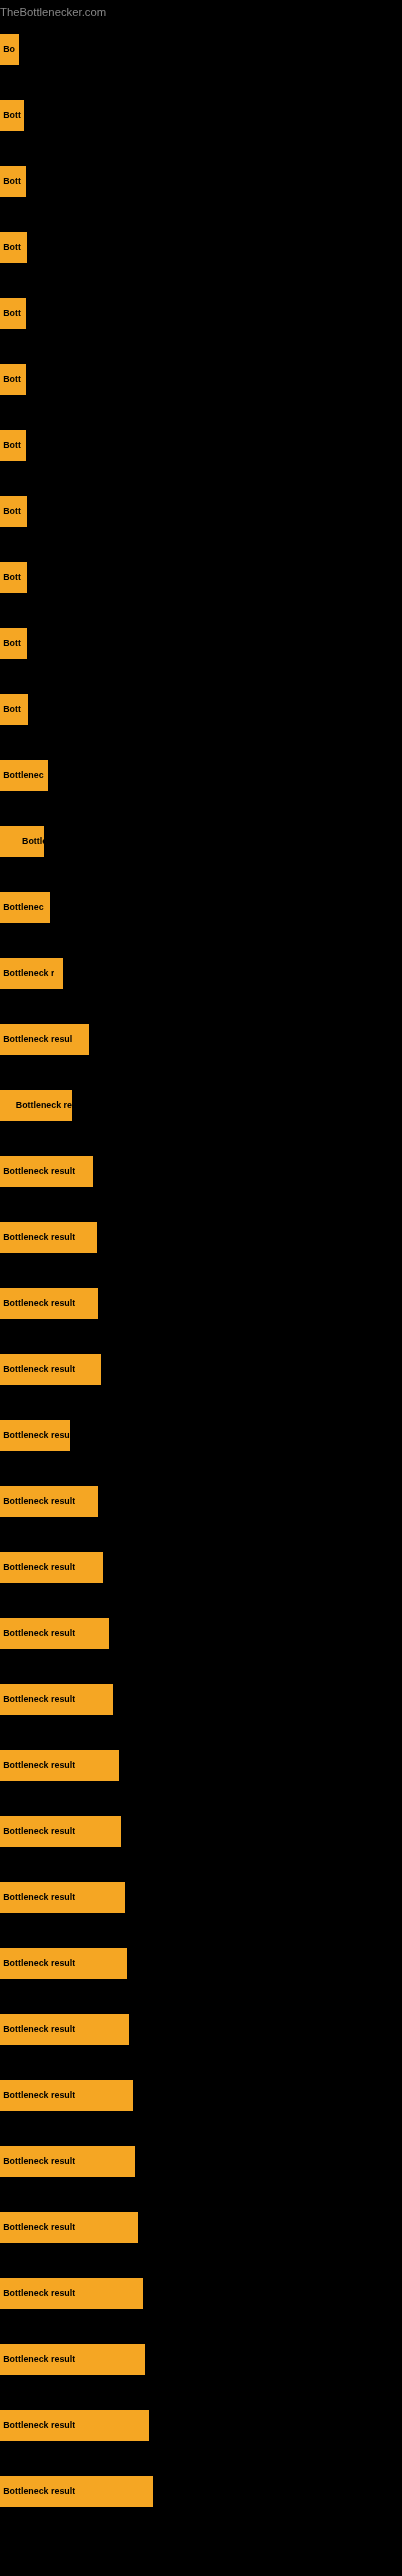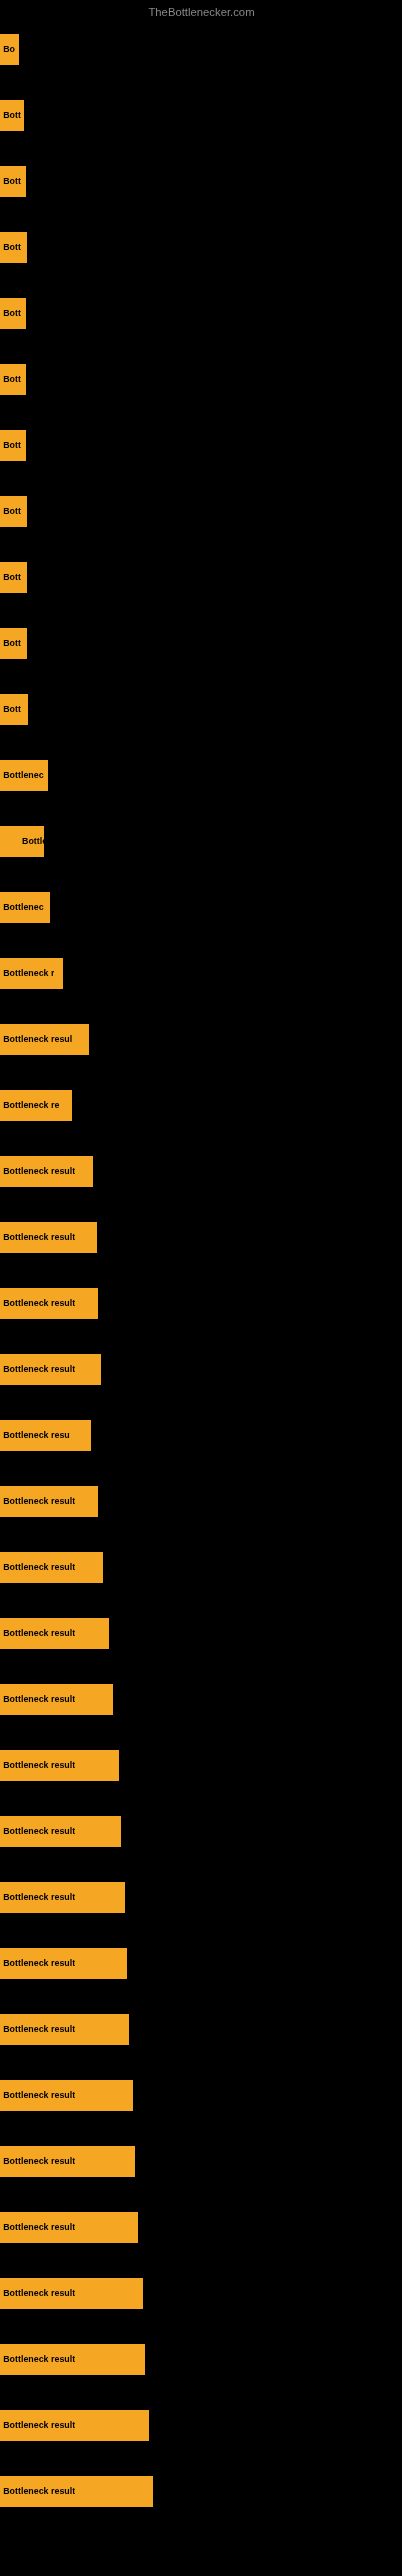--- a/index.html
+++ b/index.html
@@ -12,21 +12,21 @@
       background-color: #000;
       width: 403px;
       min-height: 2576px;
       font-family: Arial, sans-serif;
       position: relative;
     }
 
     .site-title {
       color: #888;
       font-size: 11.3px;
-      text-align: center;
+      text-align: left;
       padding: 6.4px 0 3.2px 0;
       position: absolute;
       top: 0;
       left: 0;
       right: 0;
     }
 
     .bars-container {
       position: absolute;
       top: 16px;
@@ -141,21 +141,21 @@
       <div class="bar" style="width: 63px; align-items: center;">
         <span class="bar-label">Bottleneck r</span>
       </div>
     </div>
     <div class="bar-row">
       <div class="bar" style="width: 89px;">
         <span class="bar-label">Bottleneck resul</span>
       </div>
     </div>
     <div class="bar-row">
-      <div class="bar" style="width: 72px;">
+      <div class="bar" style="width: 72px; justify-content: flex-end;">
         <span class="bar-label">Bottleneck re</span>
       </div>
     </div>
     <div class="bar-row">
       <div class="bar" style="width: 93px;">
         <span class="bar-label">Bottleneck result</span>
       </div>
     </div>
     <div class="bar-row">
       <div class="bar" style="width: 97px;">
@@ -166,21 +166,21 @@
       <div class="bar" style="width: 98px;">
         <span class="bar-label">Bottleneck result</span>
       </div>
     </div>
     <div class="bar-row">
       <div class="bar" style="width: 101px;">
         <span class="bar-label">Bottleneck result</span>
       </div>
     </div>
     <div class="bar-row">
-      <div class="bar" style="width: 91px;">
+      <div class="bar" style="width: 70px;">
         <span class="bar-label">Bottleneck resu</span>
       </div>
     </div>
     <div class="bar-row">
       <div class="bar" style="width: 98px;">
         <span class="bar-label">Bottleneck result</span>
       </div>
     </div>
     <div class="bar-row">
       <div class="bar" style="width: 103px;">

